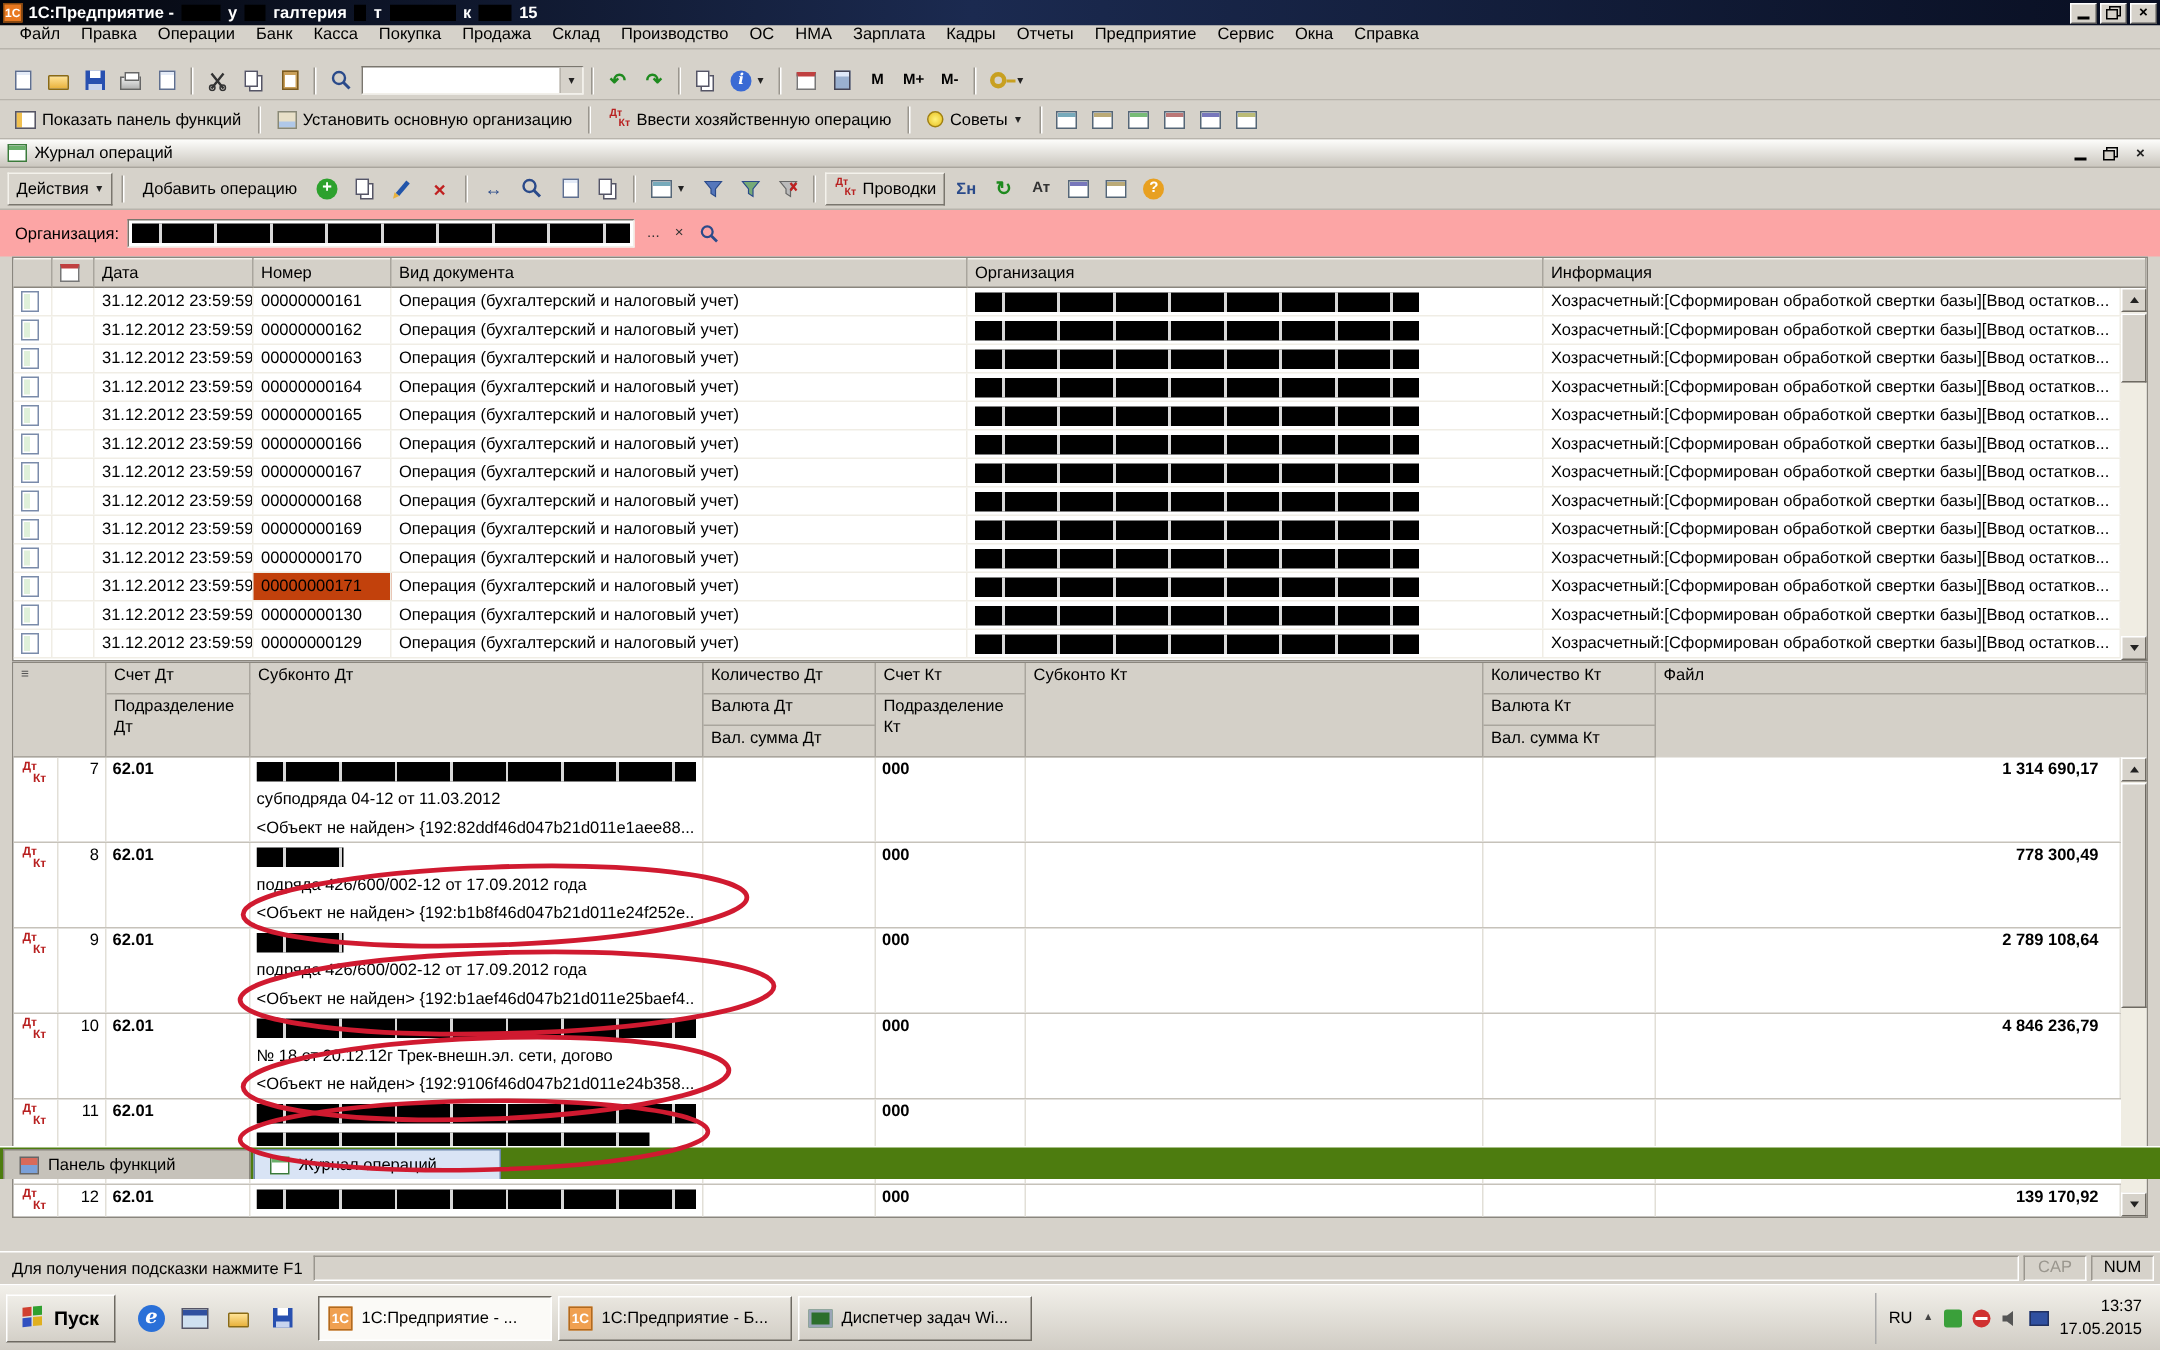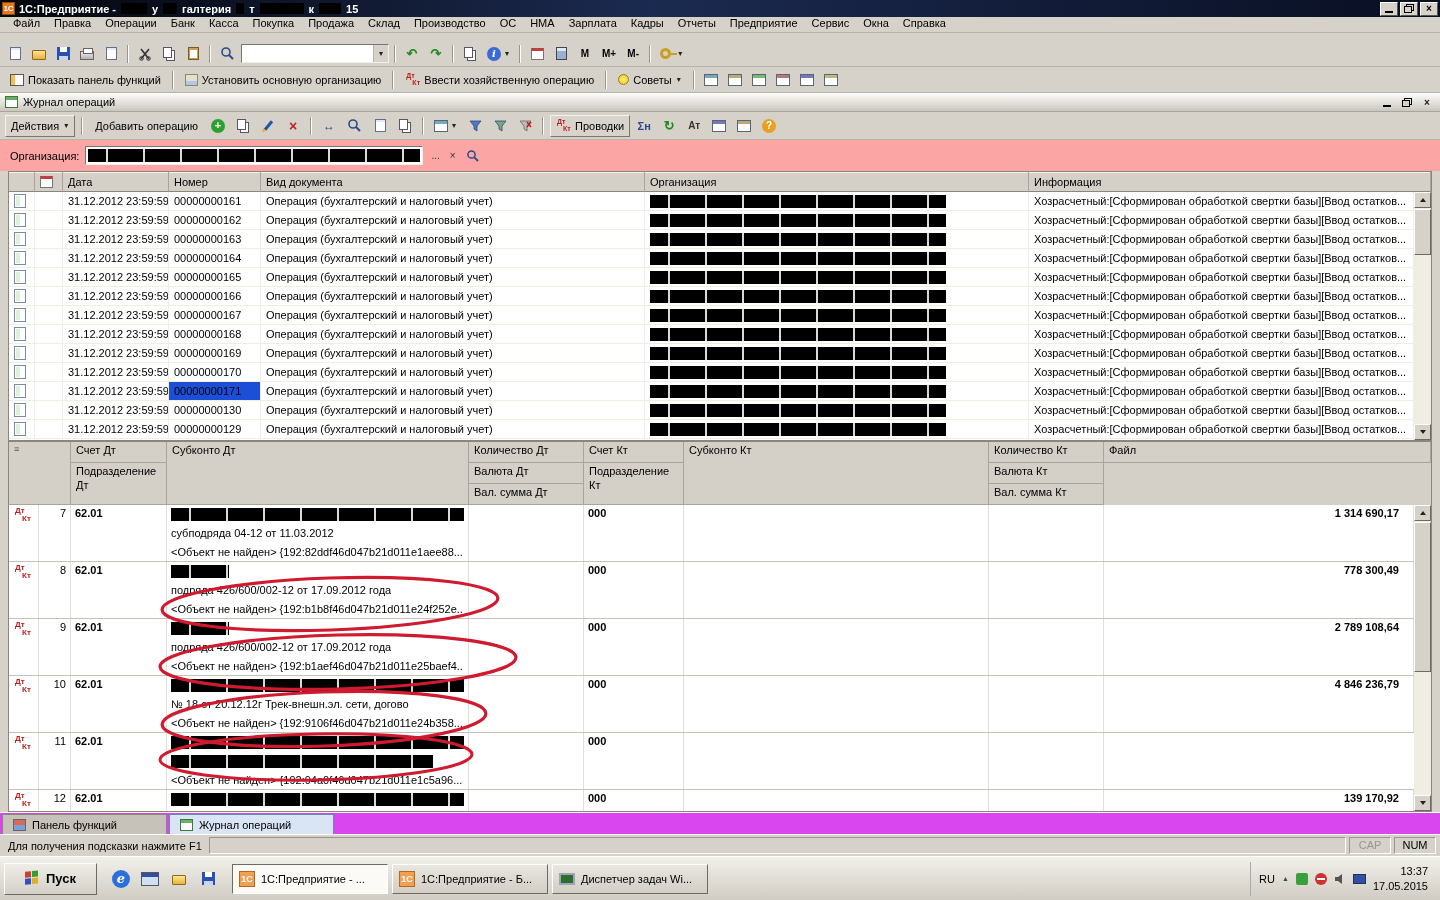--- a/index.html
+++ b/index.html
@@ -85,21 +85,21 @@
 
 .redact{height:13px;background-color:#000;background-image:repeating-linear-gradient(90deg,transparent 0 18px,rgba(255,255,255,.85) 18px 20px,transparent 20px 37px)}
 
 
 .upper-table{top:171px;left:8px;right:8px;height:270px;background:#fff;border:1px solid #8a867e}
 .jheader{display:grid;grid-template-columns:26px 28px 106px 92px 384px 384px 1fr;height:20px;background:#d4d0c8}
 .jh{border-right:1px solid #a9a59d;border-bottom:1px solid #8a867e;padding:3px 5px;white-space:nowrap;overflow:hidden;box-shadow:inset 0 1px 0 #f6f4ee;display:flex;align-items:center;gap:3px}
 .jrows{position:absolute;top:20px;left:0;right:17px;bottom:0;overflow:hidden}
 .jrow{display:grid;grid-template-columns:26px 28px 106px 92px 384px 384px 1fr;height:19px;border-bottom:1px solid #f0ede5}
 .jc{padding:2px 5px;white-space:nowrap;overflow:hidden;border-right:1px solid #f0ede5;display:flex;align-items:center}
-.jc.sel{background:#1d4ed8}
+.jc.sel{background:#c2410c}
 .doc-ic{width:12px;height:14px;background:#fff;border:1px solid #7a8baa;position:relative;flex:none}
 .doc-ic::after{content:"";position:absolute;left:1px;top:1px;width:4px;height:10px;background:#dff0da}
 
 
 .vsb{position:absolute;right:0;width:17px;background:#f0ede3}
 .vsb.u{top:20px;bottom:0}
 .vsb.l{top:63px;bottom:0}
 .sbtn{height:16px;background:#d6d2ca;border:1px solid;border-color:#fff #6e6a62 #6e6a62 #fff;display:flex;align-items:center;justify-content:center}
 .sbtn.bot{position:absolute;bottom:0;left:0;right:0}
 .tri{width:0;height:0;border-left:3px solid transparent;border-right:3px solid transparent}
@@ -121,31 +121,31 @@
 .amt{text-align:right;font-weight:bold;padding:2px 14px 0 4px;display:block}
 .pnum{text-align:right;padding-top:2px}
 .dtkt{position:relative;width:100%;height:19px;color:#b82020;font-size:8px;font-weight:bold}
 .dtkt .d{position:absolute;left:2px;top:1px}
 .dtkt .k{position:absolute;left:9px;top:9px}
 
 
 .annot{position:absolute;left:0;top:0;width:1440px;height:900px;pointer-events:none;z-index:40}
 
 
-.bottom-tabs{top:812px;height:22px;background:#d946ef;display:flex;align-items:flex-end;gap:2px;padding:1px 2px 0;border-top:1px solid #fff}
+.bottom-tabs{top:764px;height:22px;background:#4d7c0f;display:flex;align-items:flex-end;gap:2px;padding:1px 2px 0;border-top:1px solid #fff}
 .btab{height:20px;display:flex;align-items:center;gap:6px;padding:0 10px;border:1px solid #8a867e;border-bottom:none;background:#c6c2ba;min-width:165px;white-space:nowrap}
 .btab.active{background:#d9e4f5;border-color:#6c86ab}
 .tabic-red{width:13px;height:12px;border:1px solid #666;background:linear-gradient(#d86a5a 50%,#7aa0d8 50%);flex:none}
 .statusbar{top:834px;height:22px;background:#d6d2ca;display:flex;align-items:center;gap:3px;padding:2px 4px;border-top:1px solid #fff}
 .stext{padding:0 4px;white-space:nowrap}
 .sfill{flex:1;height:17px;border:1px solid;border-color:#9a968e #fff #fff #9a968e}
 .scell{width:42px;height:17px;border:1px solid;border-color:#9a968e #fff #fff #9a968e;text-align:center;line-height:15px}
 .cap{color:#9a968e}
 .taskbar{top:856px;height:44px;background:linear-gradient(#f2f0ea,#d0ccc4);border-top:1px solid #fff;display:flex;align-items:center;gap:5px;padding:0 4px}
-.start{height:32px;display:flex;align-items:center;gap:6px;padding:0 20px;border:1px solid;border-color:#fff #6e6a62 #6e6a62 #fff;background:linear-gradient(#efede7,#d4d0c8);font-weight:bold;font-size:13px}
+.start{height:32px;display:flex;align-items:center;gap:6px;padding:0 10px;border:1px solid;border-color:#fff #6e6a62 #6e6a62 #fff;background:linear-gradient(#efede7,#d4d0c8);font-weight:bold;font-size:13px}
 .flag{width:15px;height:15px;display:grid;grid-template-columns:6px 6px;grid-template-rows:6px 6px;gap:1px;transform:skewY(-6deg)}
 .flag i{display:block}
 .f1{background:#d04030}.f2{background:#30a030}.f3{background:#3050c0}.f4{background:#e0b020}
 .ql{display:flex;gap:7px;padding:0 8px;align-items:center}
 .qli{width:22px;height:22px;display:flex;align-items:center;justify-content:center}
 .ie-ic{width:18px;height:18px;border-radius:50%;background:#2a70d8;color:#fff;font-weight:bold;font-style:italic;font-family:"DejaVu Serif",serif;display:flex;align-items:center;justify-content:center;font-size:13px}
 .desk-ic{width:18px;height:14px;background:#cfe0f0;border:1px solid #556;box-shadow:inset 0 4px 0 #3050a0}
 .task{width:156px;height:30px;display:flex;align-items:center;gap:6px;padding:0 6px;border:1px solid;border-color:#fff #6e6a62 #6e6a62 #fff;background:linear-gradient(#e9e6df,#d2cec6);overflow:hidden;white-space:nowrap}
 .task.active{border-color:#6e6a62 #fff #fff #6e6a62;background:#fbfaf7}
 .ic1c{width:16px;height:16px;background:#f0a050;border:1px solid #b06a20;color:#fff;font-weight:bold;font-size:9px;display:flex;align-items:center;justify-content:center;flex:none}

